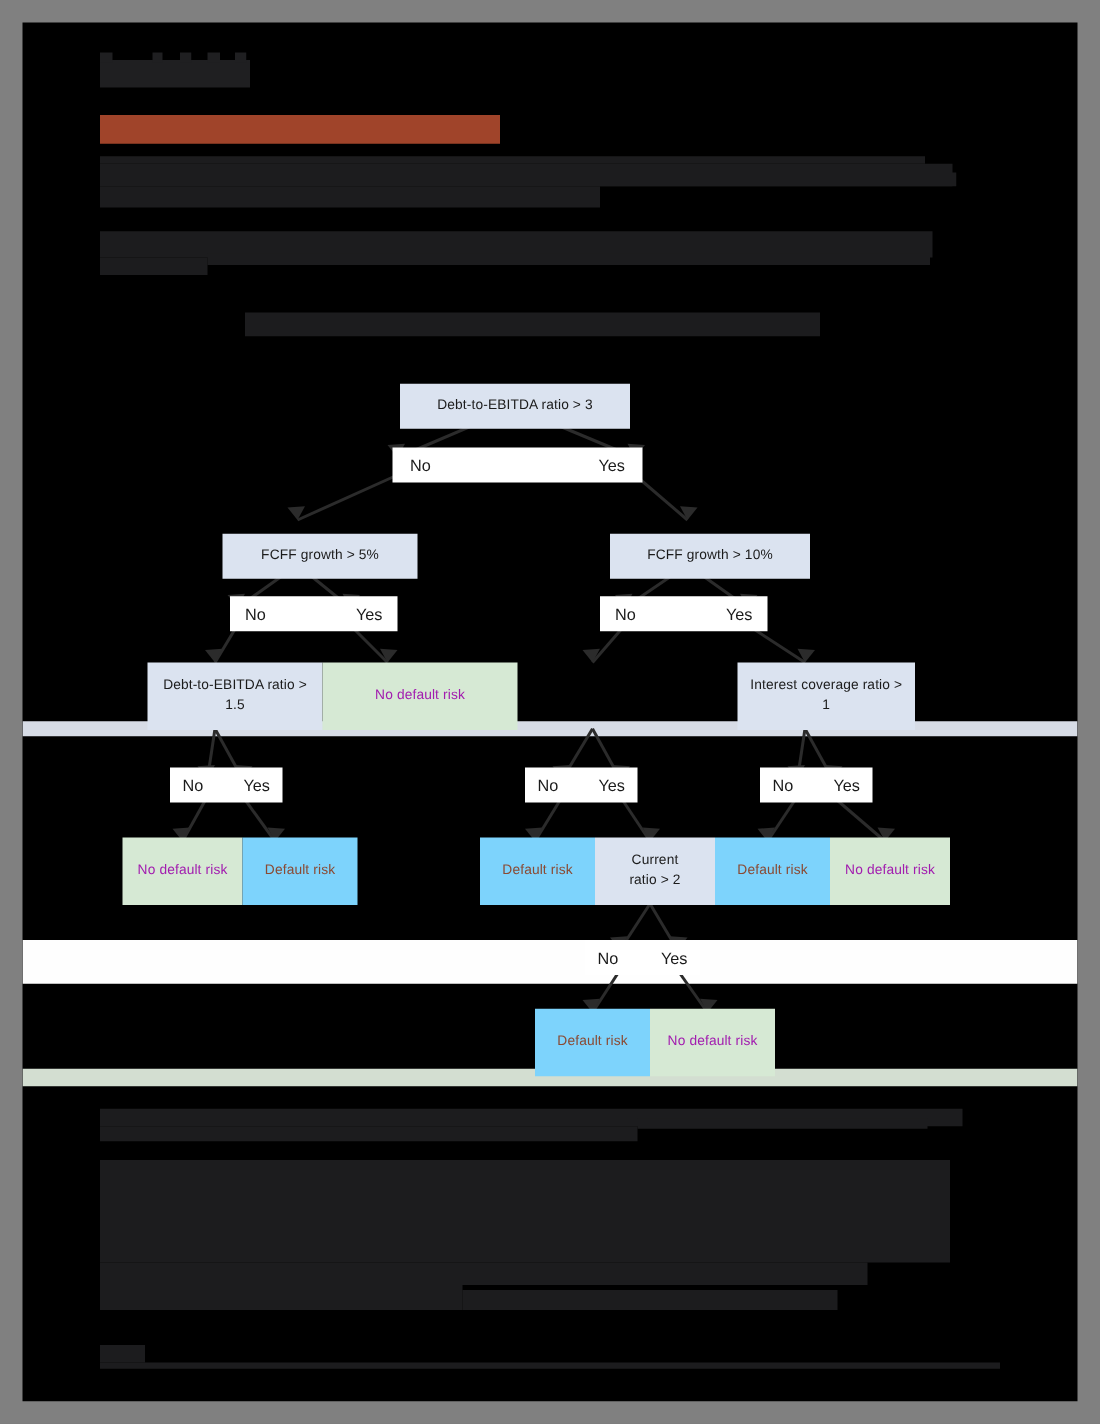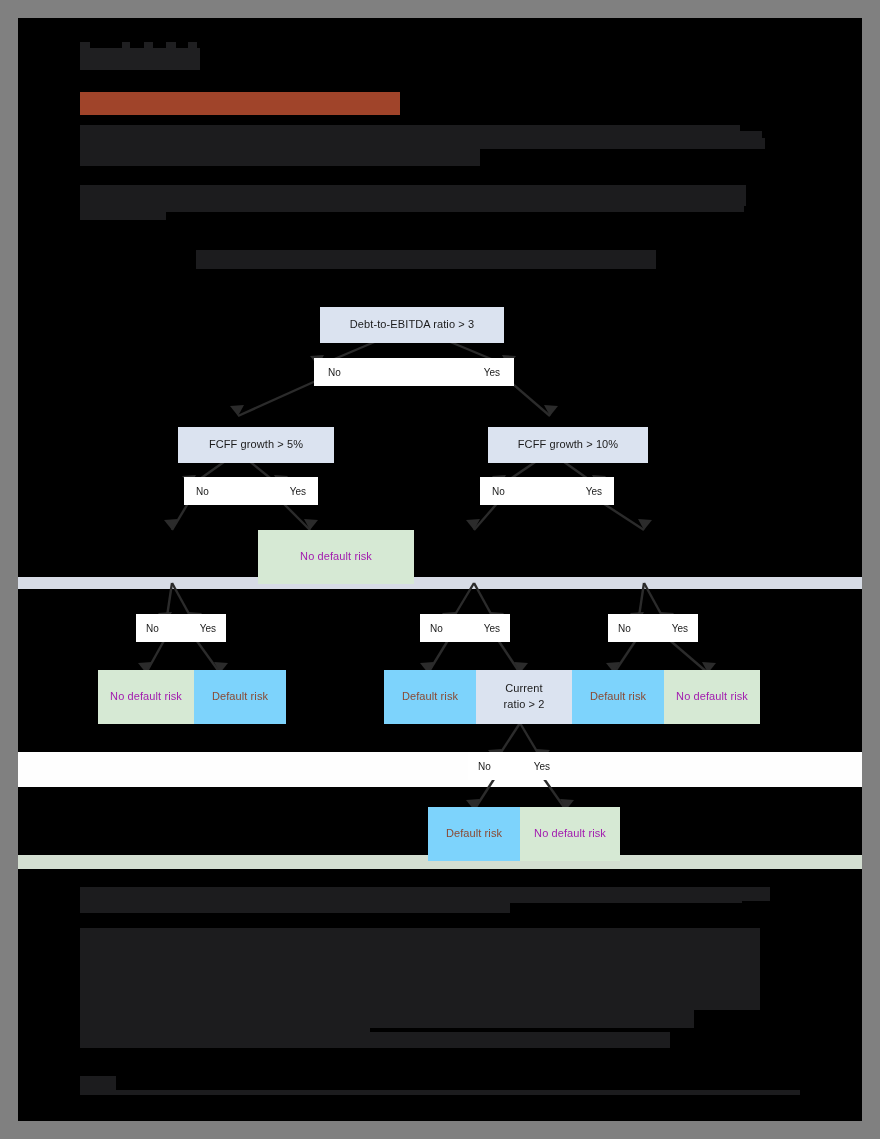--- a/index.html
+++ b/index.html
@@ -20,21 +20,21 @@
   .decision{background:#dbe3f0;}
   .leaf-no{background:#d6e9d4;color:#a21caf;}
   .leaf-yes{background:#7dd3fc;color:#8a4a33;}
 
   .band{position:absolute;}
   .band-white{background:#fefefe;}
   .band-blue{background:#d7dce6;}
   .band-green{background:#d3ded1;}
 
   .branchlabels{position:absolute;background:#fff;display:flex;align-items:center;
-                font-size:10px;color:#1b1b1b;}
+                font-size:13px;color:#1b1b1b;}
   .branchlabels span{position:absolute;}
 
   svg.edges{position:absolute;left:0;top:0;width:844px;height:1103px;pointer-events:none;}
 </style>
 </head>
 <body>
 
 <div class="viewport">
   <div class="page">
 
@@ -166,24 +166,26 @@
       <span style="left:10px;">No</span>
       <span style="right:10px;">Yes</span>
     </div>
 
     <div class="node decision" style="left:302px;top:289px;width:184px;height:36px;">Debt-to-EBITDA ratio &gt; 3</div>
 
     <div class="node decision" style="left:160px;top:409px;width:156px;height:36px;">FCFF growth &gt; 5%</div>
 
     <div class="node decision" style="left:470px;top:409px;width:160px;height:36px;">FCFF growth &gt; 10%</div>
 
+    <div class="node decision" style="left:100px;top:512px;width:140px;height:54px;padding:0 8px;">Debt-to-EBITDA ratio &gt; 1.5</div>
 
     <div class="node leaf-no" style="left:240px;top:512px;width:156px;height:54px;">No default risk</div>
 
 
+    <div class="node decision" style="left:572px;top:512px;width:142px;height:54px;padding:0 8px;">Interest coverage ratio &gt; 1</div>
 
     <div class="node leaf-no" style="left:80px;top:652px;width:96px;height:54px;padding:0 6px;">No default risk</div>
 
     <div class="node leaf-yes" style="left:176px;top:652px;width:92px;height:54px;padding:0 6px;">Default risk</div>
 
     <div class="node leaf-yes" style="left:366px;top:652px;width:92px;height:54px;padding:0 6px;">Default risk</div>
 
     <div class="node decision" style="left:458px;top:652px;width:96px;height:54px;padding:0 20px;">Current ratio &gt; 2</div>
 
     <div class="node leaf-yes" style="left:554px;top:652px;width:92px;height:54px;padding:0 6px;">Default risk</div>

